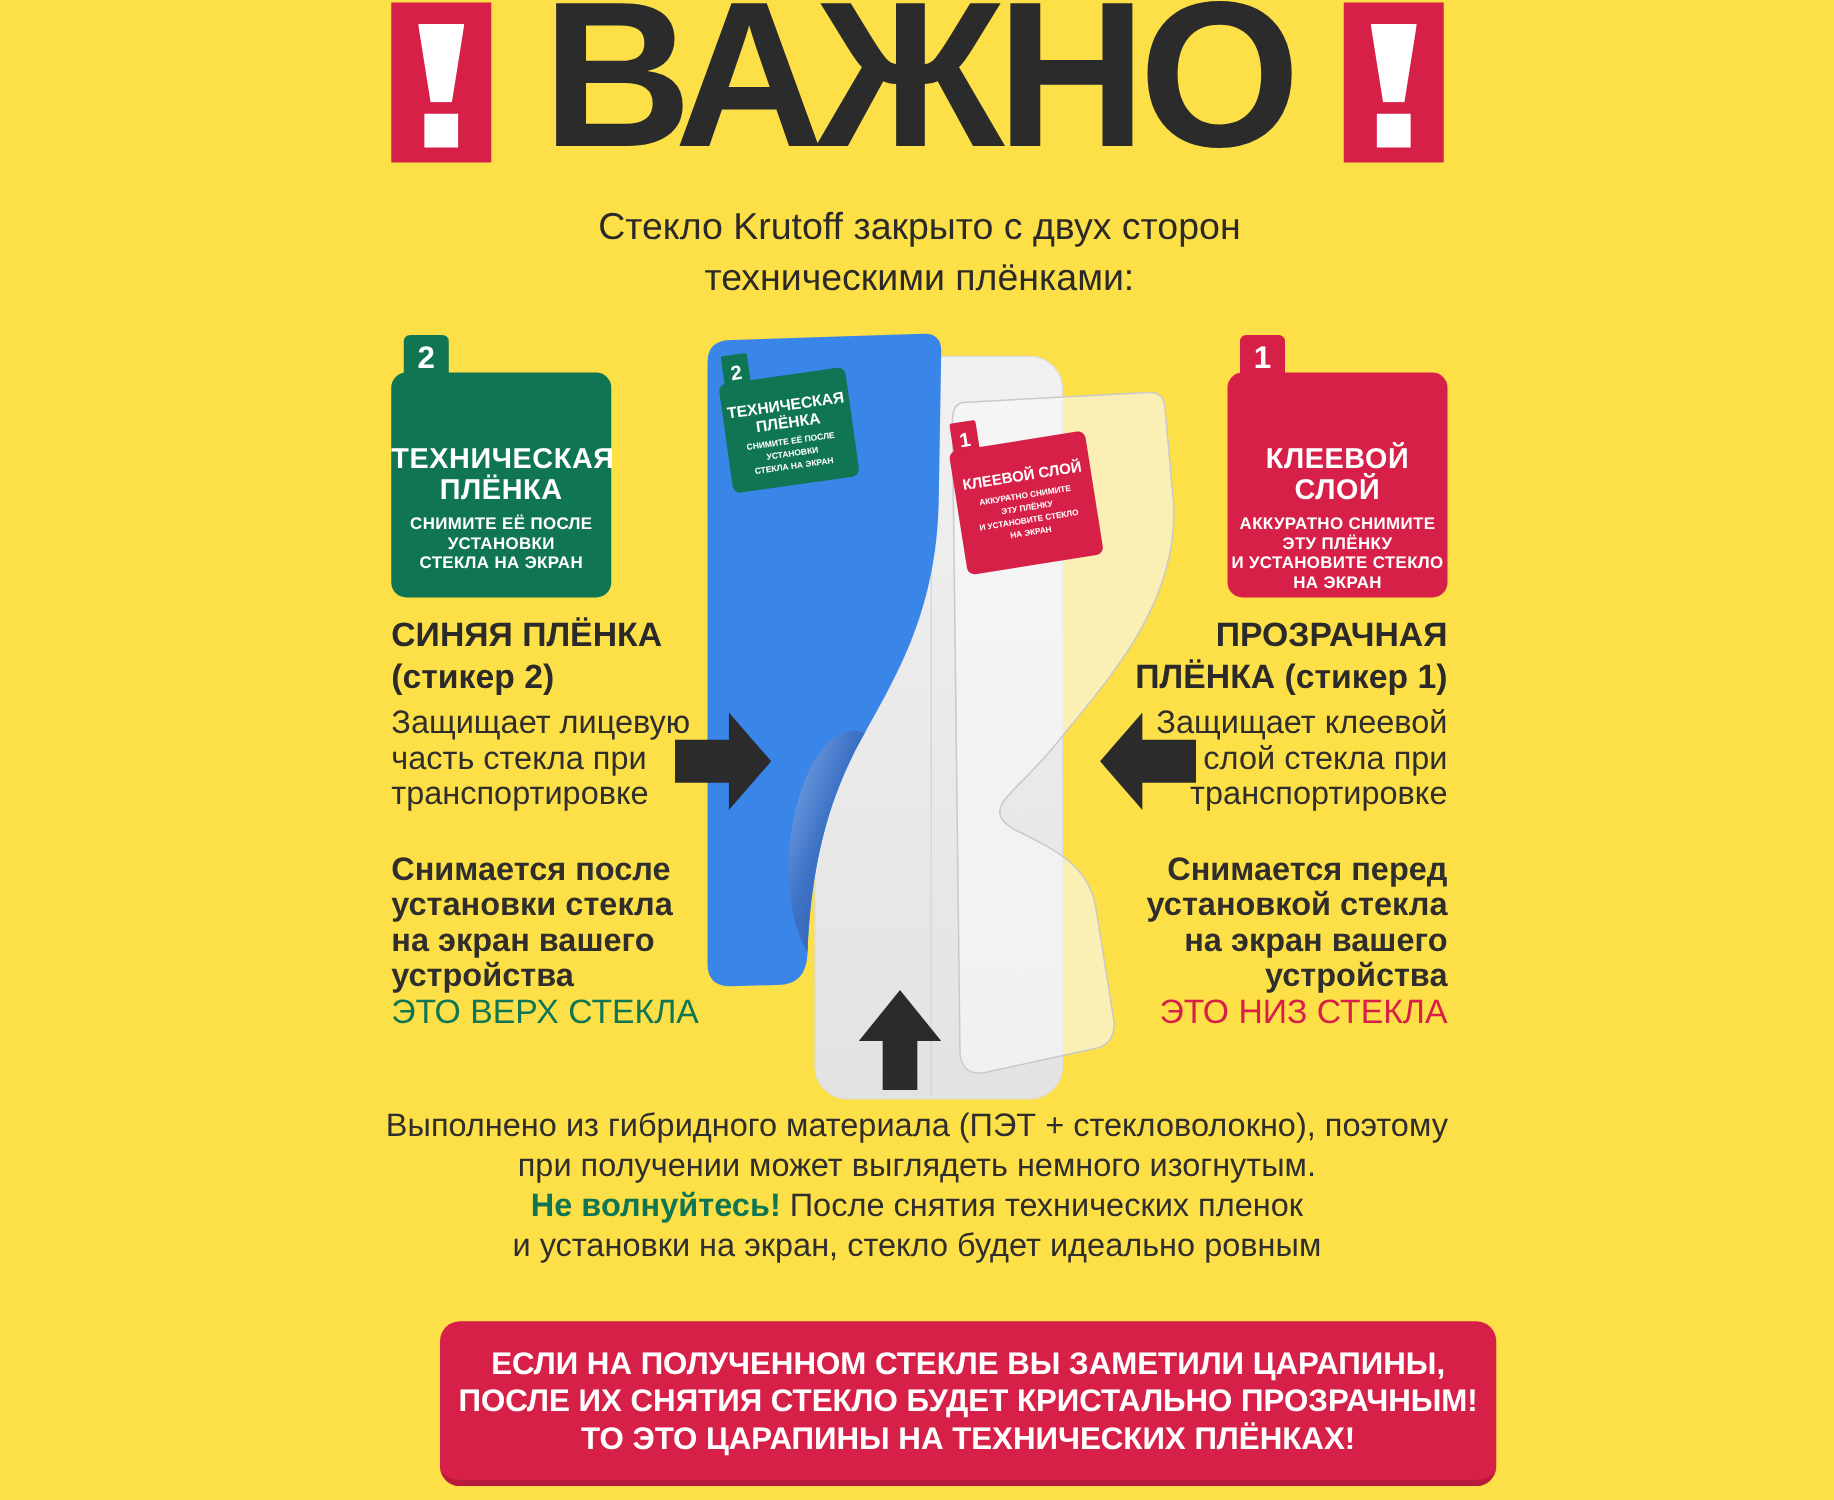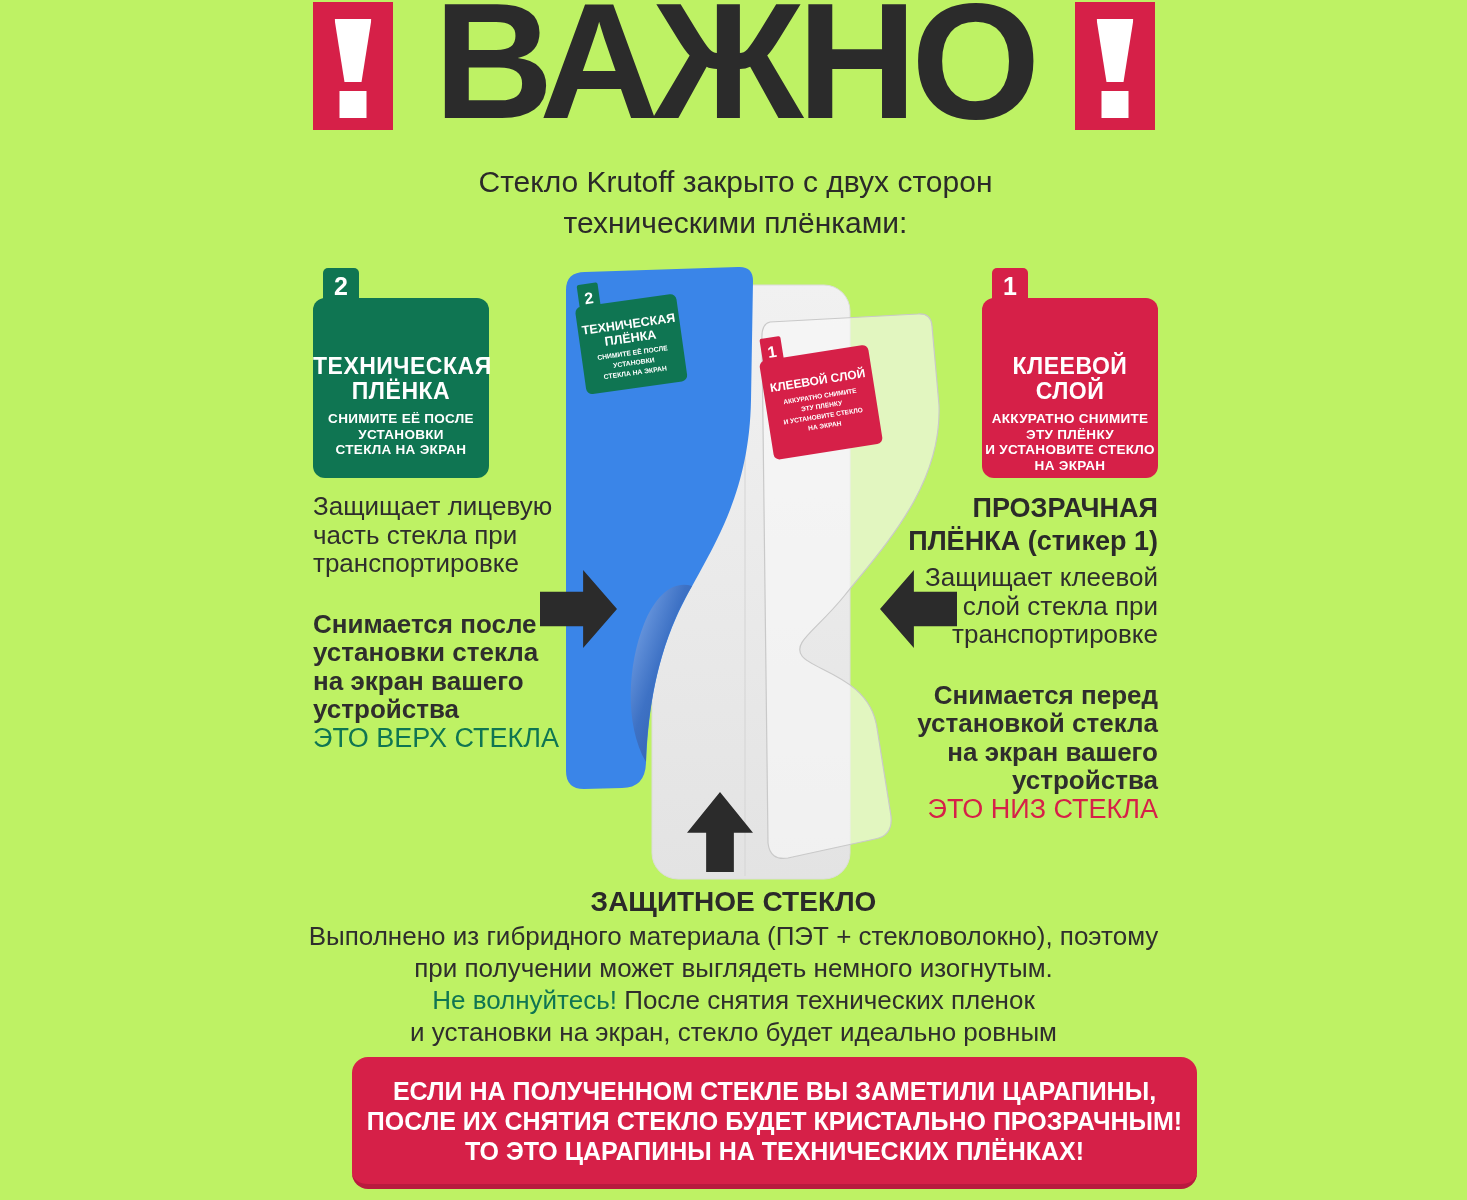--- a/index.html
+++ b/index.html
@@ -1,16 +1,16 @@
 <!DOCTYPE html>
 <html><head>
 <meta charset="utf-8">
 <style>
   html,body{margin:0;padding:0;background:#ffffff;}
-  .canvas{position:relative;width:1467px;height:1200px;background:#bef264;
+  .canvas{position:relative;width:1467px;height:1200px;background:#fde047;
           font-family:"Liberation Sans",sans-serif;color:#2b2a29;overflow:hidden;}
 
   
   .excl{position:absolute;top:2px;width:80px;height:128px;background:#d62048;}
   .excl-left{left:313px;}
   .excl-right{left:1075px;}
   .excl-bar{position:absolute;left:50%;transform:translateX(-50%);top:17px;width:37px;height:63px;
             background:#fff;clip-path:polygon(0 0,100% 0,73% 100%,27% 100%);}
   .excl-dot{position:absolute;left:50%;transform:translateX(-50%);bottom:12px;width:27px;height:27px;background:#fff;}
   .title{position:absolute;left:393px;top:-17px;width:682px;height:156px;line-height:156px;
@@ -52,21 +52,21 @@
   .col .head{font-size:27px;font-weight:bold;line-height:33px;margin-bottom:5px;color:#2b2a29;}
   .col .para2{margin-top:32px;font-weight:bold;}
   .col .foot{font-size:27px;font-weight:normal;line-height:29px;}
   .foot-green{color:#0f7552;}
   .foot-red{color:#d62048;}
 
   
   .glass-info{position:absolute;top:884px;left:0;width:100%;text-align:center;
               font-size:26px;line-height:32px;color:#2f2e2d;}
   .glass-info .h{font-size:28px;font-weight:bold;line-height:36px;color:#2b2a29;}
-  .hl-green{color:#0f7552;font-weight:normal;}
+  .hl-green{color:#0f7552;font-weight:bold;}
 
   
   .banner{position:absolute;left:313px;top:1057px;width:845px;height:127px;background:#d62048;
           border-radius:16px;border-bottom:5px solid #b81a3e;color:#fff;text-align:center;
           font-weight:bold;font-size:25px;line-height:30px;display:flex;flex-direction:column;justify-content:center;margin-left:39px;}
 </style>
 </head>
 <body>
 
 <div class="canvas">
@@ -157,20 +157,24 @@
       <text x="91" y="105" font-size="6.8" font-weight="bold">УСТАНОВКИ</text>
       <text x="91" y="115" font-size="6.8" font-weight="bold">СТЕКЛА НА ЭКРАН</text>
     </g>
   </svg>
 
   <div class="arrow arrow-right"></div>
   <div class="arrow arrow-left"></div>
   <div class="arrow arrow-up"></div>
 
   <div class="col col-left">
+    <div class="head">
+      <div>СИНЯЯ ПЛЁНКА</div>
+      <div>(стикер 2)</div>
+    </div>
     <div>Защищает лицевую</div>
     <div>часть стекла при</div>
     <div>транспортировке</div>
     <div class="para2">
       <div>Снимается после</div>
       <div>установки стекла</div>
       <div>на экран вашего</div>
       <div>устройства</div>
     </div>
     <div class="foot foot-green">ЭТО ВЕРХ СТЕКЛА</div>
@@ -187,21 +191,20 @@
     <div class="para2">
       <div>Снимается перед</div>
       <div>установкой стекла</div>
       <div>на экран вашего</div>
       <div>устройства</div>
     </div>
     <div class="foot foot-red">ЭТО НИЗ СТЕКЛА</div>
   </div>
 
   <div class="glass-info">
-    <div class="h">ЗАЩИТНОЕ СТЕКЛО</div>
     <div>Выполнено из гибридного материала (ПЭТ + стекловолокно), поэтому</div>
     <div>при получении может выглядеть немного изогнутым.</div>
     <div><span class="hl-green">Не волнуйтесь!</span><span> После снятия технических пленок</span></div>
     <div>и установки на экран, стекло будет идеально ровным</div>
   </div>
 
   <div class="banner">
     <div>ЕСЛИ НА ПОЛУЧЕННОМ СТЕКЛЕ ВЫ ЗАМЕТИЛИ ЦАРАПИНЫ,</div>
     <div>ПОСЛЕ ИХ СНЯТИЯ СТЕКЛО БУДЕТ КРИСТАЛЬНО ПРОЗРАЧНЫМ!</div>
     <div>ТО ЭТО ЦАРАПИНЫ НА ТЕХНИЧЕСКИХ ПЛЁНКАХ!</div>

